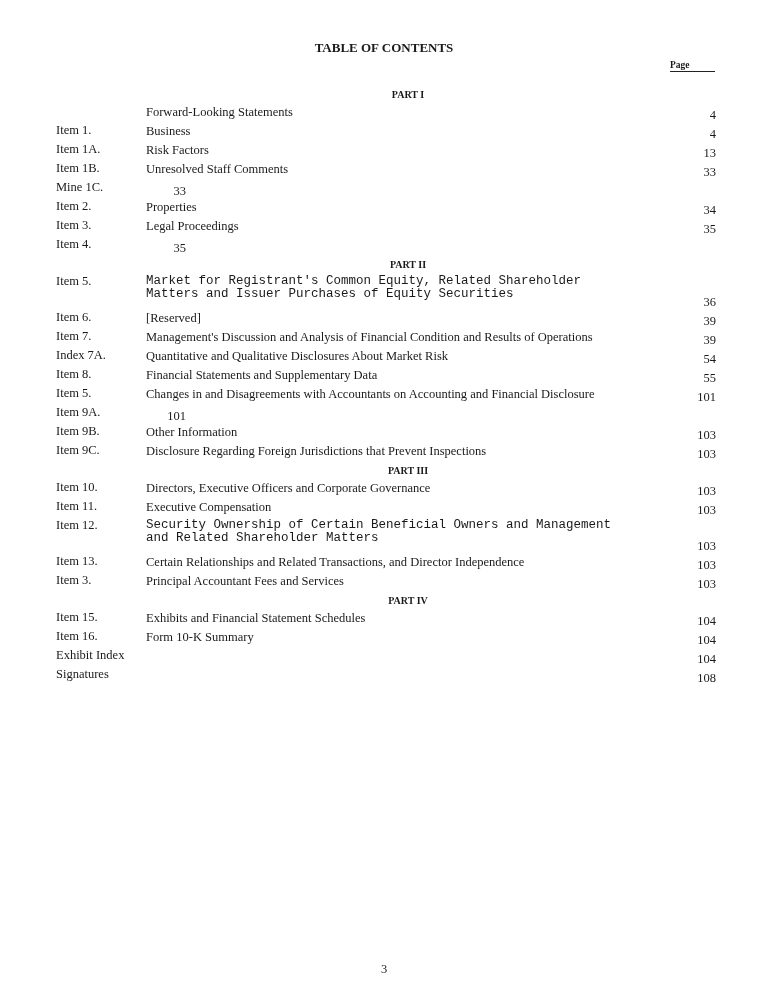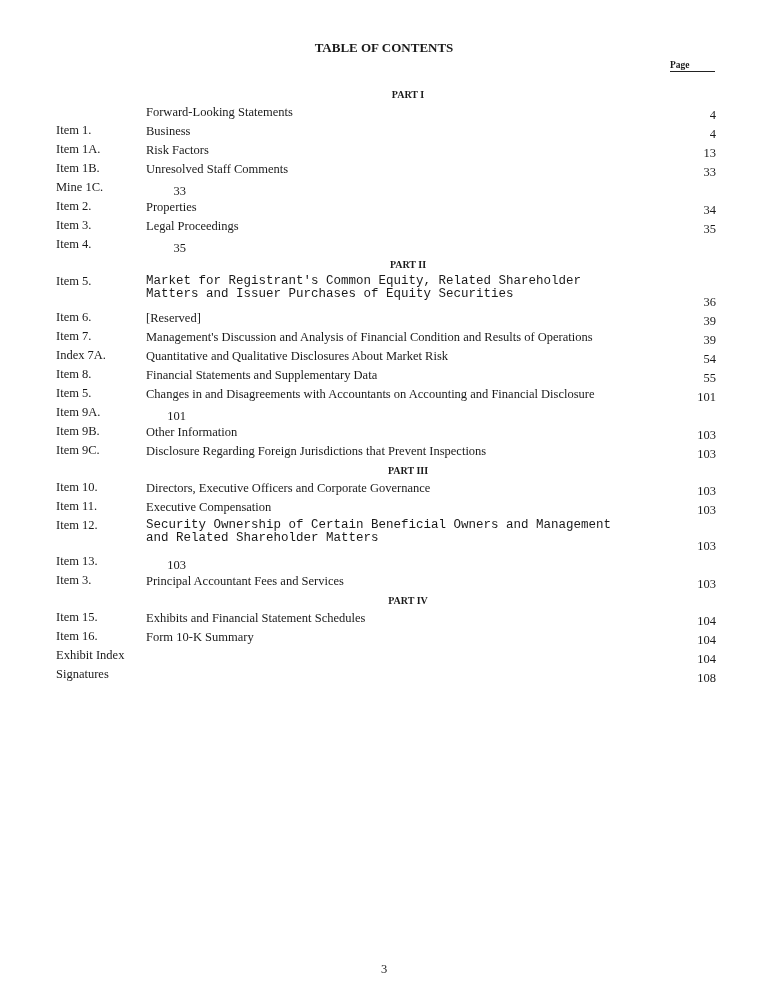--- a/index.html
+++ b/index.html
@@ -138,20 +138,21 @@
       <span class="desc">Executive Compensation</span>
       <span class="pg">103</span>
     </div>
   <div class="row double">
       <span class="item">Item 12.</span>
       <span class="desc">Security Ownership of Certain Beneficial Owners and Management and Related Shareholder Matters</span>
       <span class="pg">103</span>
     </div>
   <div class="row single">
       <span class="item">Item 13.</span>
+      <span class="desc">Certain Relationships and Related Transactions, and Director Independence</span>
       <span class="pg">103</span>
     </div>
   <div class="row single">
       <span class="item">Item 3.</span>
       <span class="desc">Principal Accountant Fees and Services</span>
       <span class="pg">103</span>
     </div>
 
   <div class="part">PART IV</div>
   <div class="row single">

